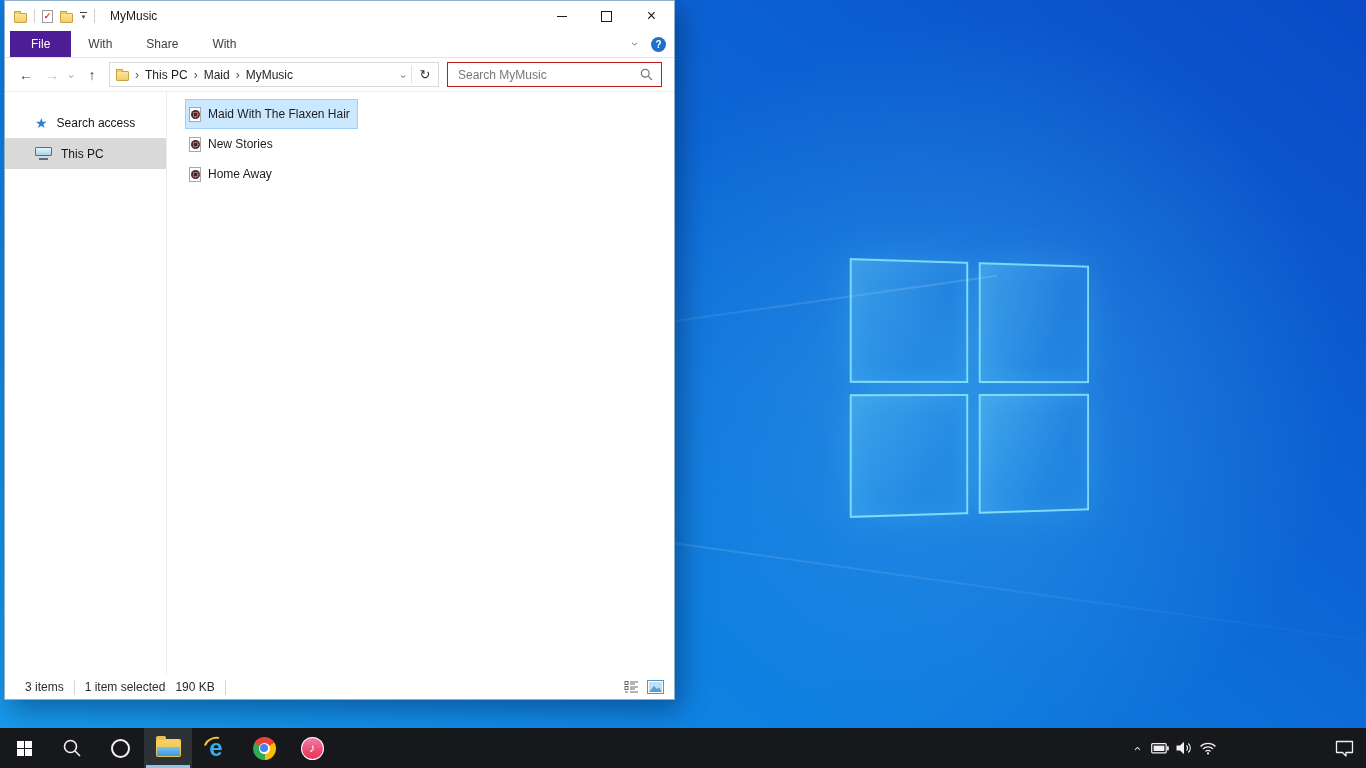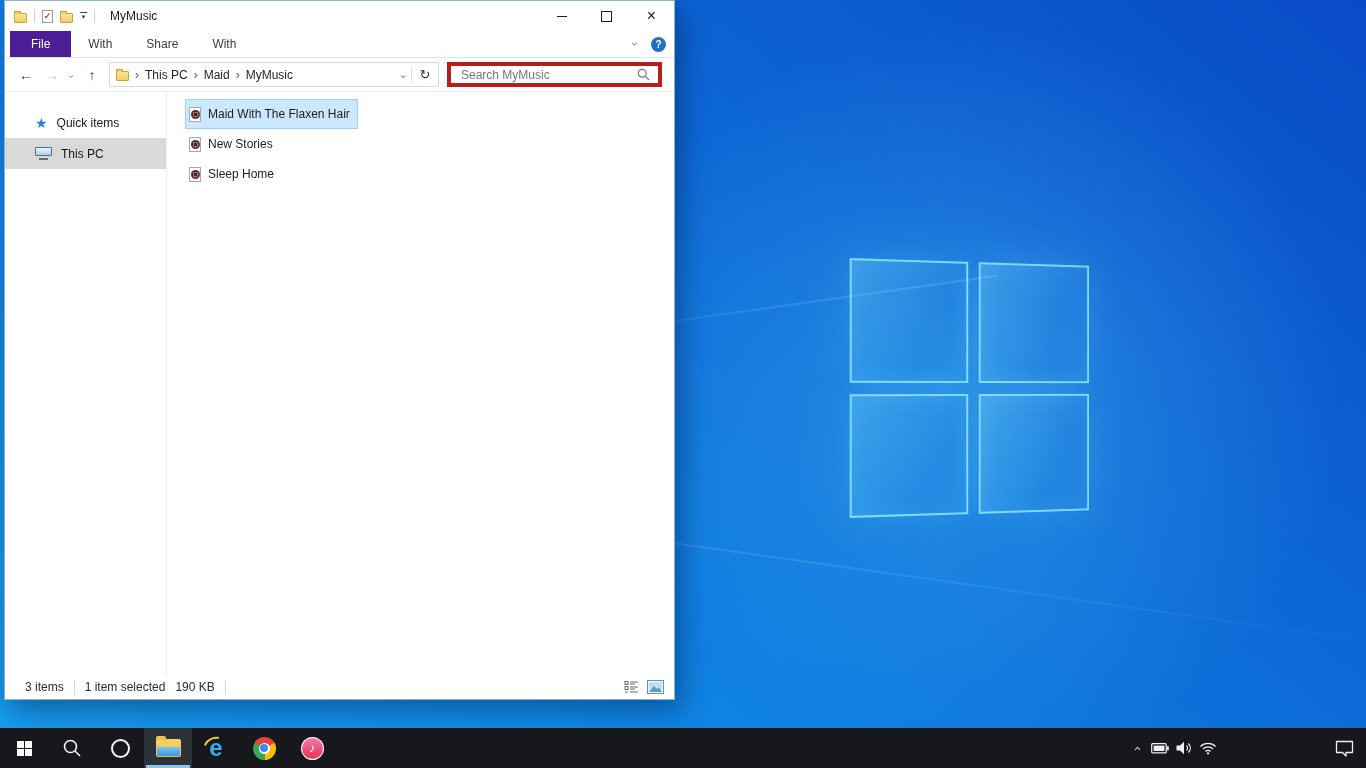--- a/index.html
+++ b/index.html
@@ -80,21 +80,21 @@
   .nav-arrow.dark{color:#25476a;}
   .nav-chevsm{width:14px;text-align:center;color:#9a9a9a;}
   .addr{width:330px;height:25px;border:1px solid #d9d9d9;box-sizing:border-box;
     display:flex;align-items:center;padding:0 2px 0 6px;margin-left:4px;background:#fff;}
   .crumb-sep{color:#555;font-size:12px;padding:0 6px;}
   .crumb{font-size:12px;color:#1f1f1f;white-space:nowrap;}
   .addr .spacer{flex:1;}
   .addr-chev{color:#707070;margin:0 4px;}
   .addr-div{width:1px;height:17px;background:#e2e2e2;margin:0 2px;}
   .refresh{font-size:13px;color:#333;width:22px;text-align:center;}
-  .searchbox{flex:1;height:25px;border:4px solid #b91c1c;box-sizing:border-box;margin:0 12px 0 8px;
+  .searchbox{flex:1;height:25px;border:1px solid #b91c1c;box-sizing:border-box;margin:0 12px 0 8px;
     display:flex;align-items:center;padding:0 8px;background:#fff;}
   .searchbox input{flex:1;border:0;outline:0;font-size:12px;color:#444;background:transparent;
     font-family:"Liberation Sans",sans-serif;}
   .searchbox input::placeholder{color:#777;opacity:1;}
   
   .bodyarea{flex:1;display:flex;min-height:0;}
   .sidebar{width:161px;flex:0 0 auto;border-right:1px solid #ececec;padding-top:15px;}
   .side-item{height:31px;display:flex;align-items:center;padding-left:30px;gap:9px;font-size:12px;color:#161616;}
   .side-item.selected{background:#d9d9d9;}
   .icon-star{color:#2f7fd6;font-size:14px;line-height:1;}
@@ -247,21 +247,21 @@
         <circle cx="5.2" cy="5.2" r="3.9" fill="none" stroke="#767676" stroke-width="1.2"></circle>
         <line x1="8.2" y1="8.2" x2="12" y2="12" stroke="#767676" stroke-width="1.2"></line>
       </svg>
     </div>
   </div>
 
   <div class="bodyarea">
     <div class="sidebar">
       <div class="side-item">
         <span class="icon-star">★</span>
-        <span>Quick items</span>
+        <span>Search access</span>
       </div>
       <div class="side-item selected">
         <span class="icon-pc">
             <span class="scr"></span>
             <span class="base"></span>
           </span>
         <span>This PC</span>
       </div>
     </div>
 
@@ -269,21 +269,21 @@
       <div class="file-row selected">
         <span class="icon-audio"></span>
         <span class="file-name">Maid With The Flaxen Hair</span>
       </div>
       <div class="file-row">
         <span class="icon-audio"></span>
         <span class="file-name">New Stories</span>
       </div>
       <div class="file-row">
         <span class="icon-audio"></span>
-        <span class="file-name">Sleep Home</span>
+        <span class="file-name">Home Away</span>
       </div>
     </div>
   </div>
 
   <div class="statusbar">
     <span>3 items</span>
     <span class="sb-div"></span>
     <span>1 item selected</span>
     <span class="sb-gap"></span>
     <span>190 KB</span>

